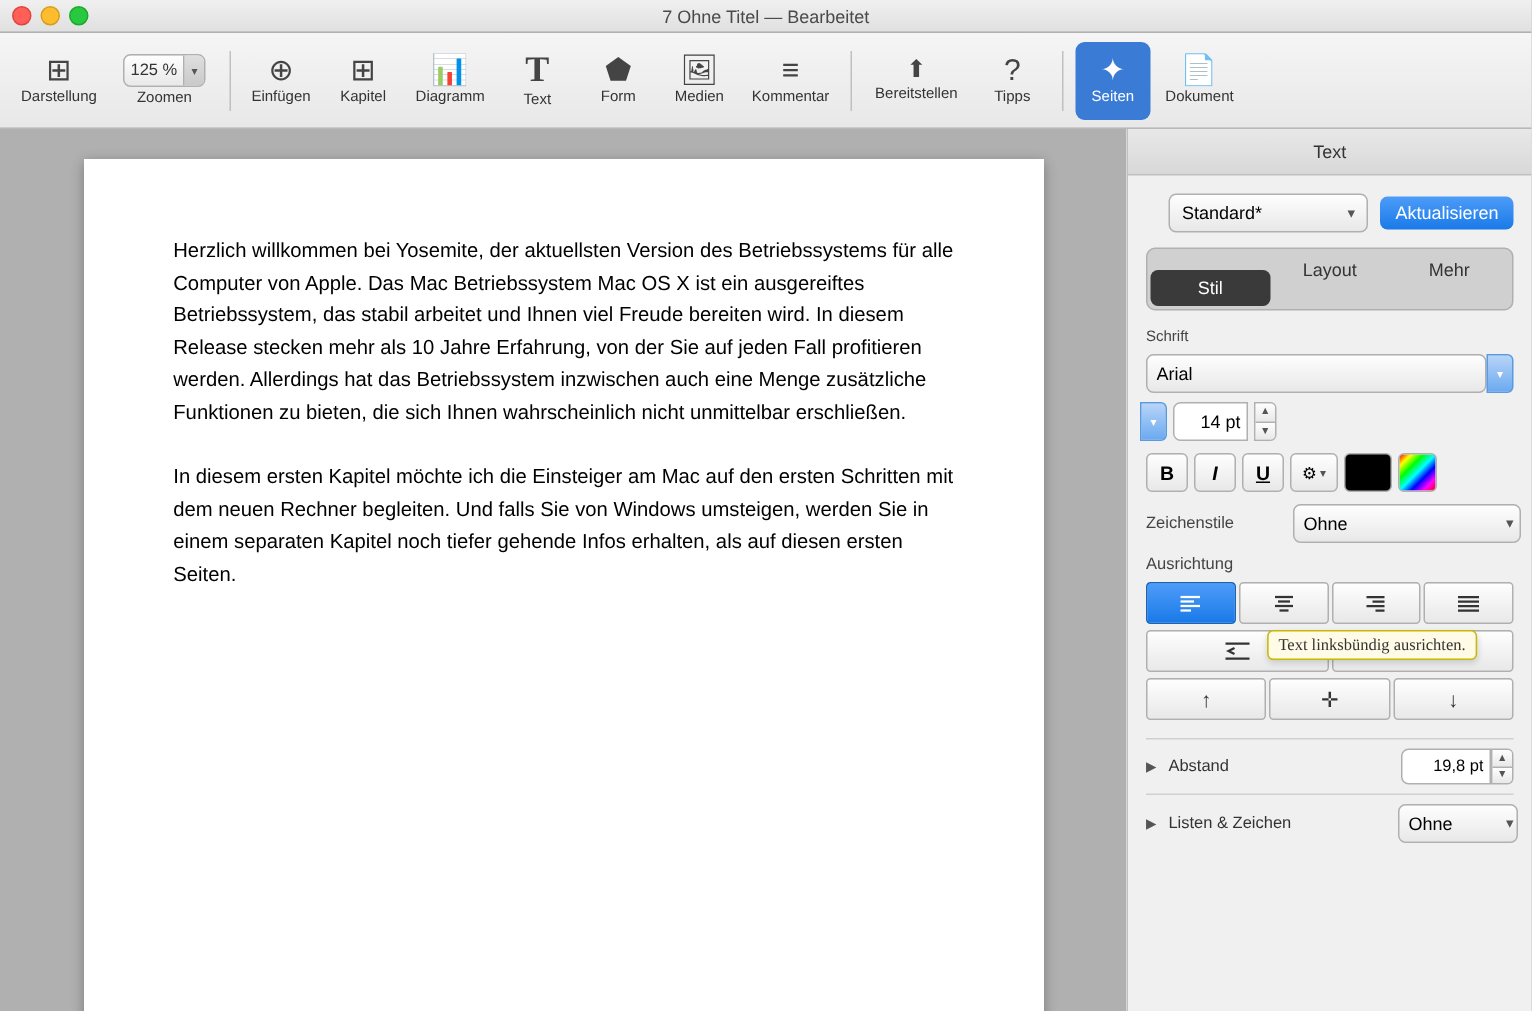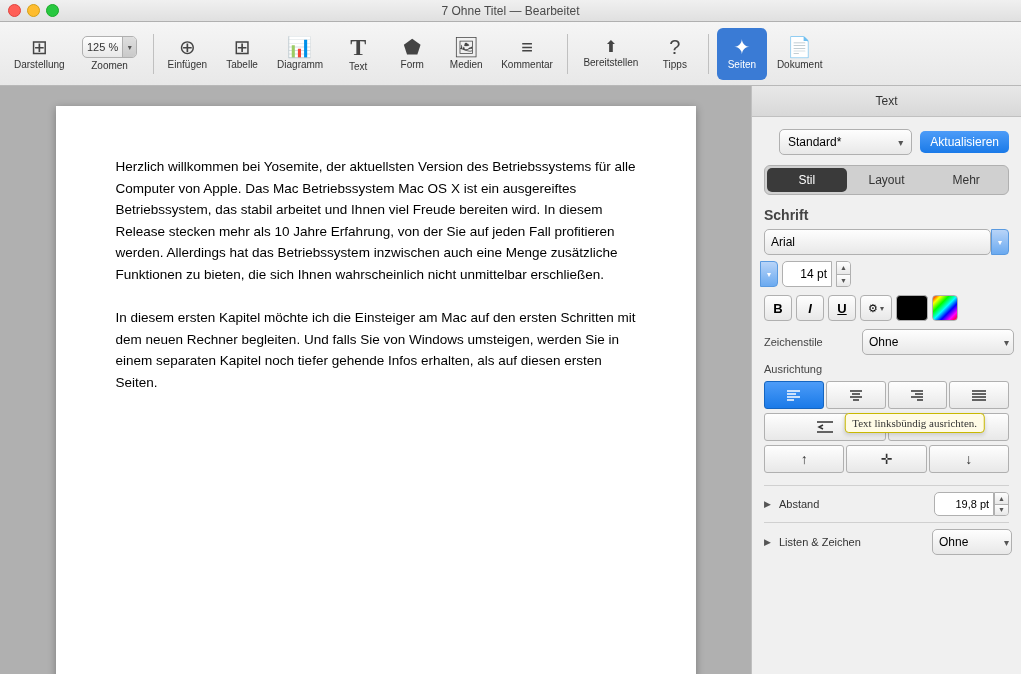--- a/index.html
+++ b/index.html
@@ -177,26 +177,27 @@
       border: none;
       border-radius: 5px;
       font-size: 12px;
       cursor: pointer;
       background: transparent;
       color: #333;
     }
     .tab-btn.active {
       background: #3a3a3a;
       color: white;
+      margin-top: 12px;
     }
 
     
     .section-label {
-      font-size: 14px;
-      font-weight: 700;
+      font-size: 10px;
+      font-weight: 400;
       color: #444;
       margin-bottom: 6px;
     }
 
     
     .font-select-row {
       display: flex;
       align-items: center;
       gap: 4px;
       margin-bottom: 6px;
@@ -537,21 +538,21 @@
 
   <div class="toolbar-separator"></div>
 
   <div class="toolbar-item">
     <span class="toolbar-icon">⊕</span>
     <span class="toolbar-label">Einfügen</span>
   </div>
 
   <div class="toolbar-item">
     <span class="toolbar-icon">⊞</span>
-    <span class="toolbar-label">Tabelle</span>
+    <span class="toolbar-label">Kapitel</span>
   </div>
 
   <div class="toolbar-item">
     <span class="toolbar-icon">📊</span>
     <span class="toolbar-label">Diagramm</span>
   </div>
 
   <div class="toolbar-item">
     <span class="toolbar-icon" style="font-family:Georgia; font-size:24px; font-weight:bold;">T</span>
     <span class="toolbar-label">Text</span>

